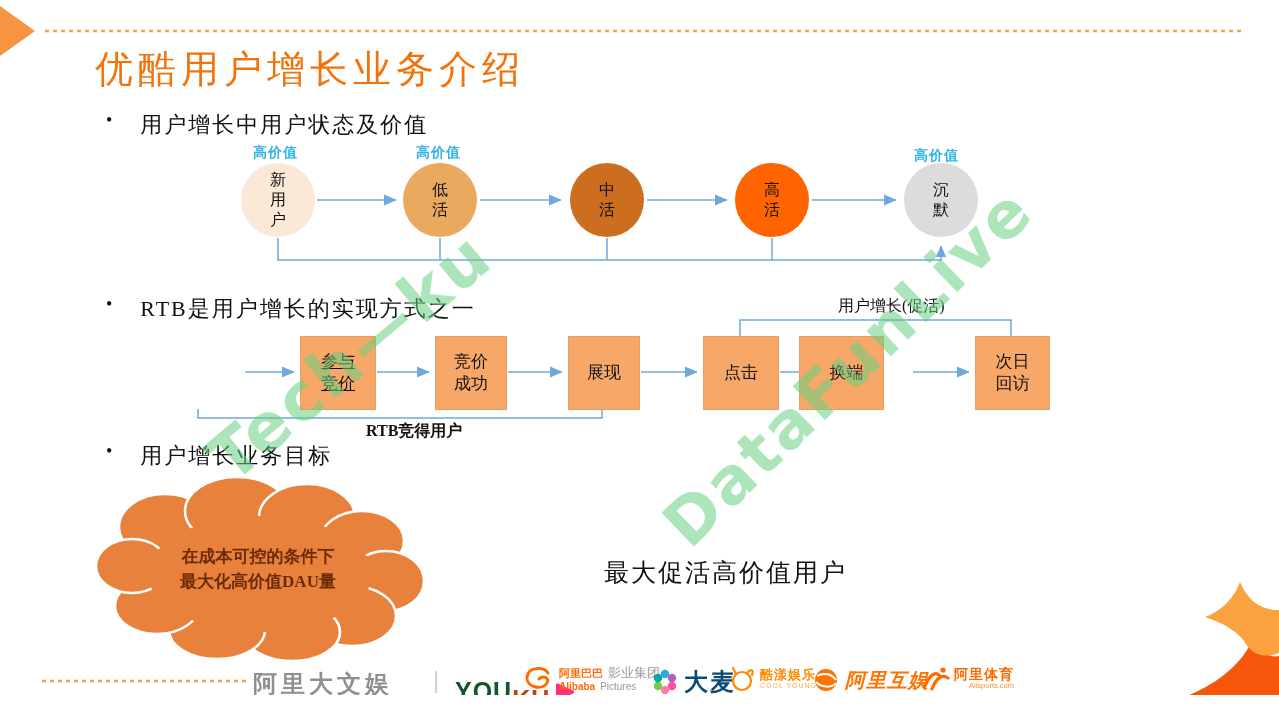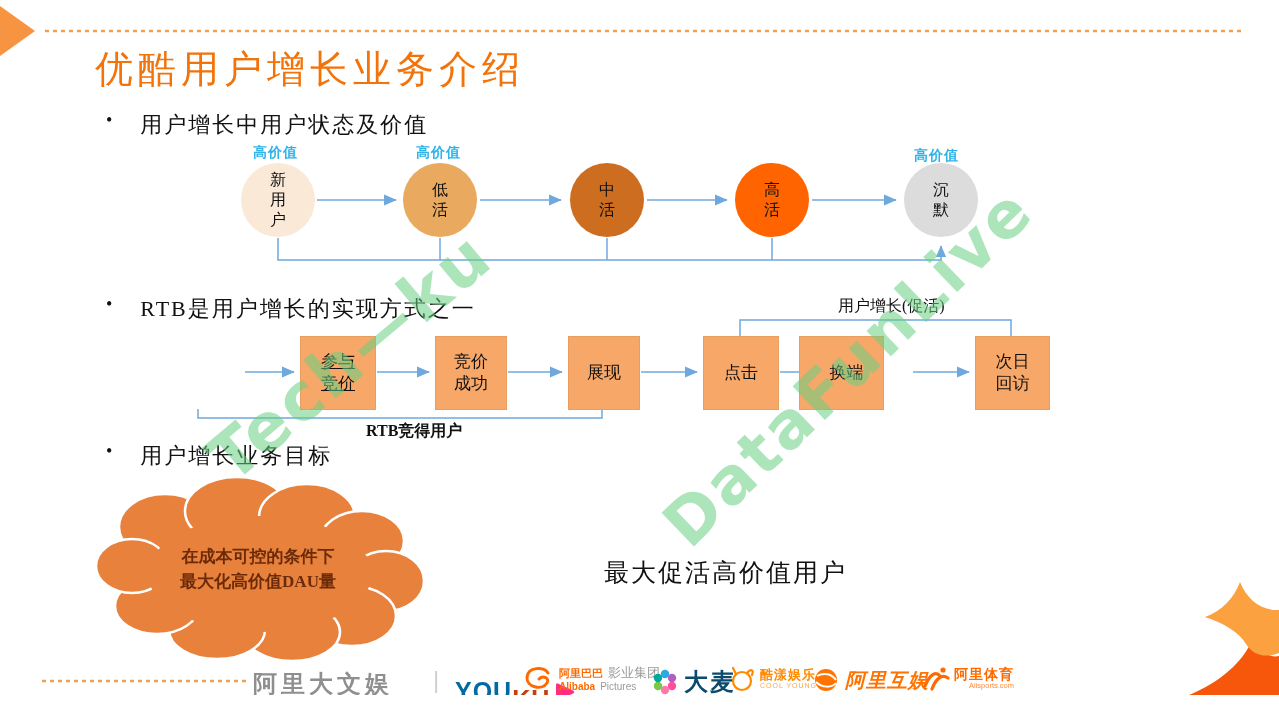--- a/index.html
+++ b/index.html
@@ -40,21 +40,21 @@
   .wm{z-index:3;pointer-events:none;font-family:"DejaVu Sans","Liberation Sans",sans-serif;
       font-weight:bold;color:rgba(104,208,130,0.55);letter-spacing:3px;white-space:nowrap;}
   .wm-left{left:350px;top:357px;font-size:66px;transform:translate(-50%,-50%) rotate(-40deg);}
   .wm-right{left:848px;top:367px;font-size:64px;transform:translate(-50%,-50%) rotate(-44deg);}
 
   .footer-item{display:flex;align-items:center;z-index:2;
                font-family:"Liberation Sans","DejaVu Sans",sans-serif;}
   .brand{left:253px;top:668px;font-size:24px;color:#8F8F8F;letter-spacing:4px;font-weight:bold;}
   .divider{left:433px;top:666px;font-size:24px;color:#CFCFCF;font-weight:normal;}
   .youku{left:455px;top:669px;font-size:25px;font-weight:bold;letter-spacing:1px;}
-  .youku .p1{color:#0369a1;} .youku .p2{color:#c2410c;margin-top:16px;}
+  .youku .p1{color:#14532d;} .youku .p2{color:#c2410c;margin-top:16px;}
   .alipic{left:520px;top:664px;gap:5px;}
   .alipic .col{display:flex;flex-direction:column;line-height:1.15;}
   .alipic .row{display:flex;gap:5px;align-items:baseline;}
   .cn-orange{color:#FF6A00;font-weight:bold;font-size:11px;}
   .cn-gray{color:#9A9A9A;font-size:13px;}
   .en-orange{color:#FF6A00;font-weight:bold;font-size:10px;}
   .en-gray{color:#9A9A9A;font-size:10px;}
   .damai{left:650px;top:666px;gap:4px;}
   .damai-text{color:#0c4a6e;font-size:24px;font-weight:bold;letter-spacing:2px;}
   .coolyoung{left:730px;top:664px;gap:4px;}

